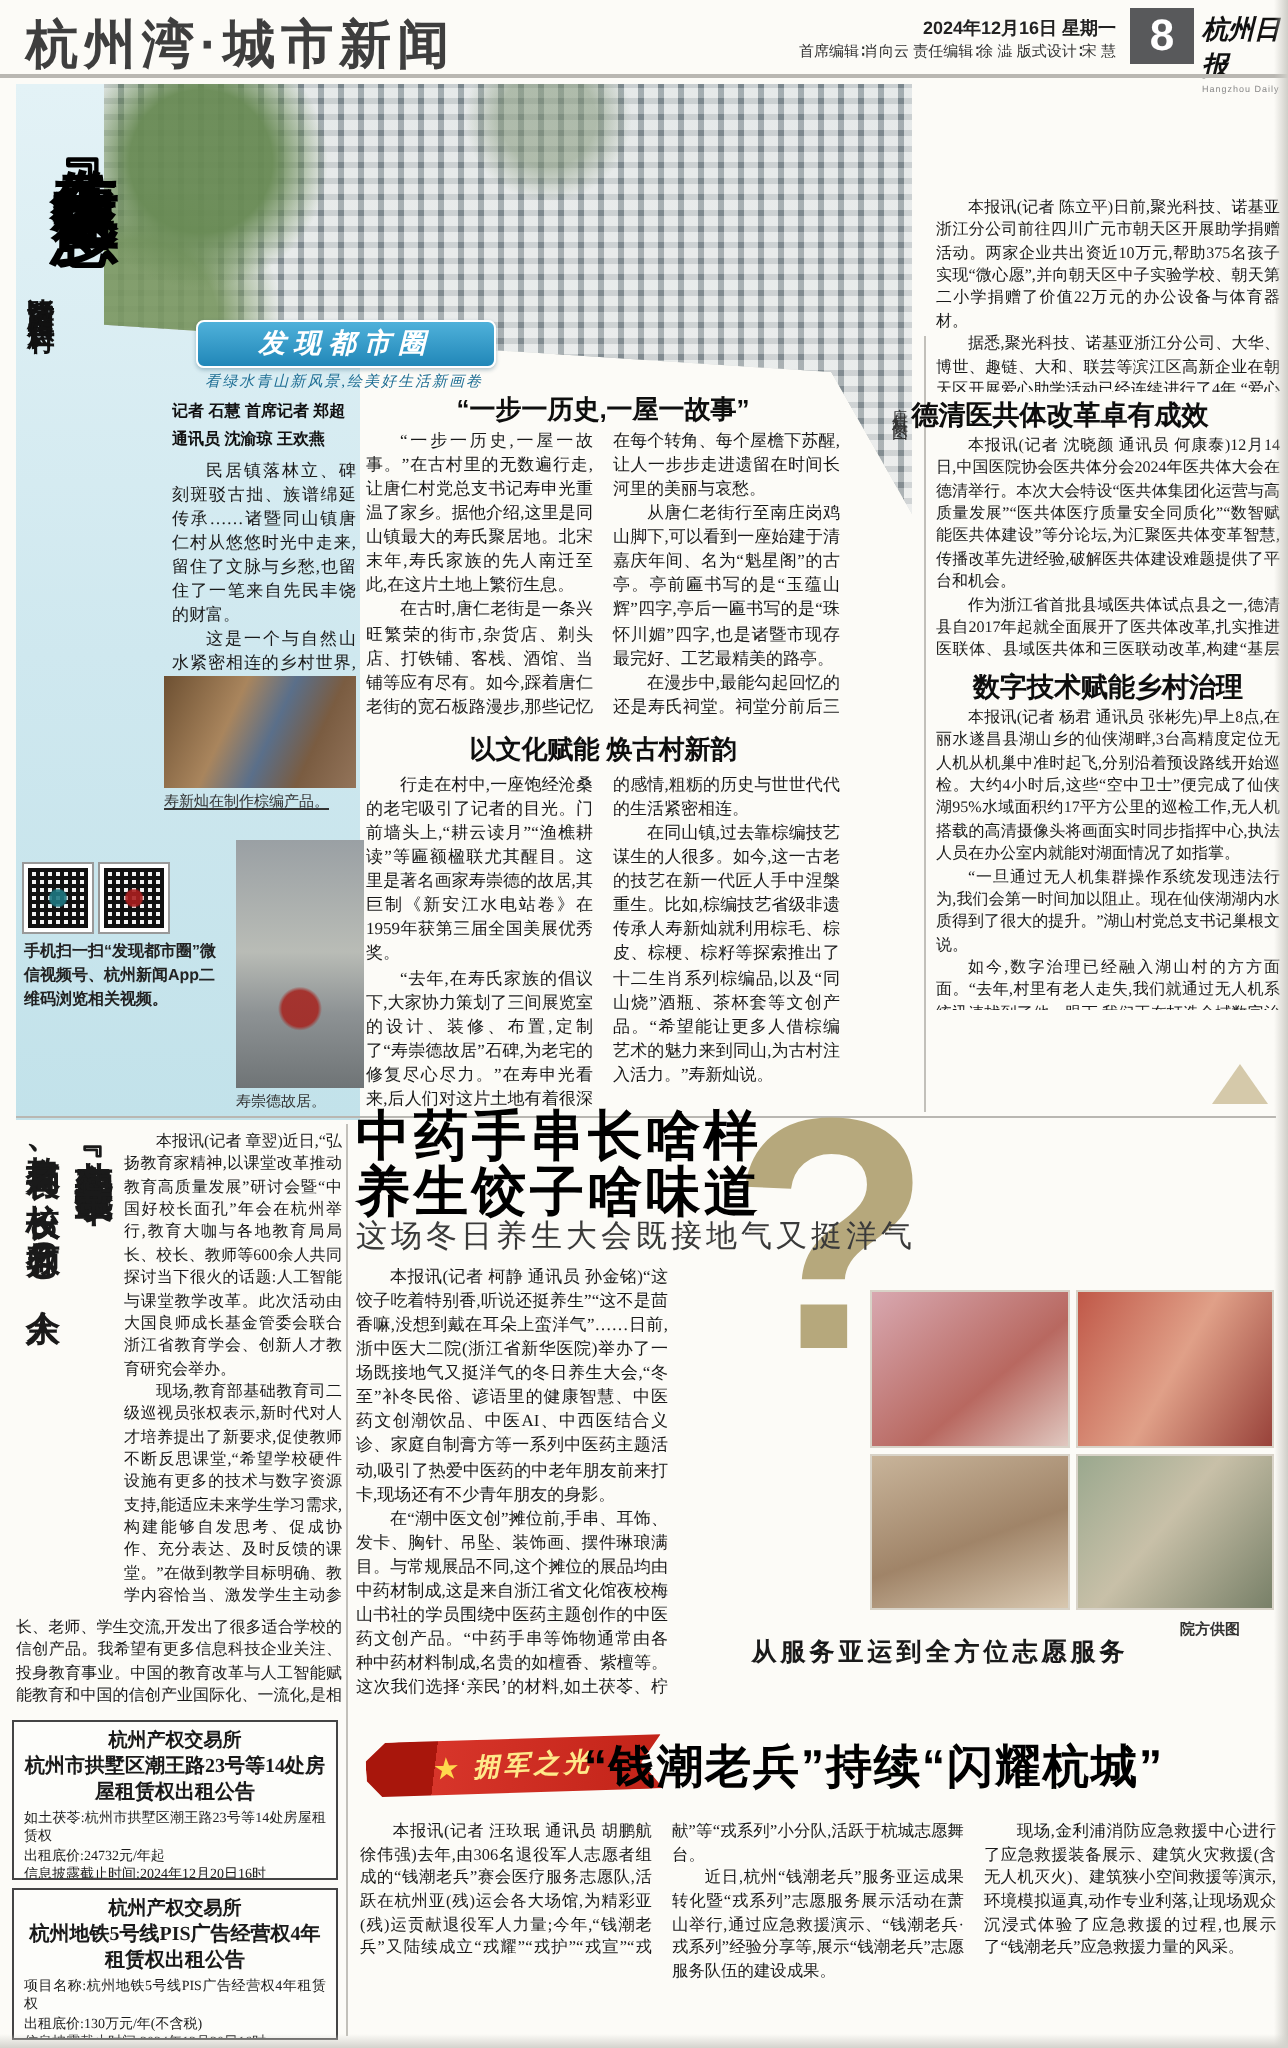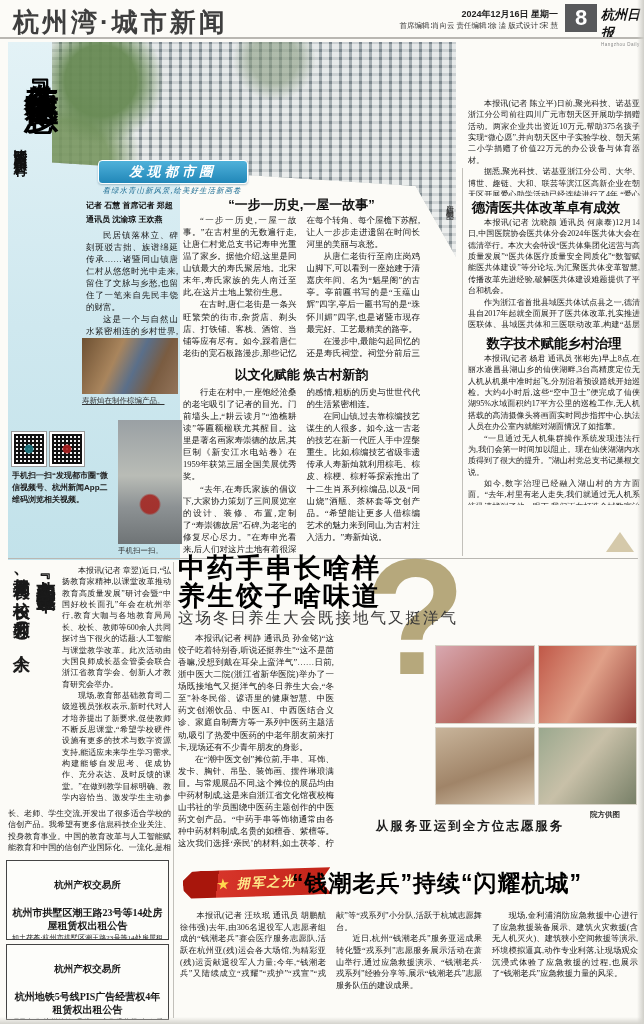--- a/index.html
+++ b/index.html
@@ -69,21 +69,21 @@
   .ph-grid div{border:1px solid #d8d3c8;}
   .pt1{background:linear-gradient(140deg,#d8a8b0,#b86860 60%,#e0c8c0);}
   .pt2{background:linear-gradient(120deg,#c05848,#e0a088 50%,#98423a);}
   .pt3{background:linear-gradient(160deg,#c8b49a,#a08468 55%,#d8c8b0);}
   .pt4{background:linear-gradient(130deg,#9aa88e,#c8c0a8 45%,#788068);}
   
   .e-head{font-size:19px;font-weight:900;font-family:"Liberation Sans",sans-serif;letter-spacing:1px;}
   .e-head2{font-size:17px;font-weight:900;font-family:"Liberation Sans",sans-serif;letter-spacing:1px;}
   
   .adbox{border:1px solid #444;background:#fdfdfa;padding:3px 5px;box-sizing:border-box;overflow:hidden;}
-  .ad-org{font-size:9.5px;font-weight:700;text-align:center;margin:15px;}
+  .ad-org{font-size:9.5px;font-weight:700;text-align:center;margin:0;}
   .ad-title{font-size:10px;font-weight:700;text-align:center;line-height:1.25;margin:1px 0 2px 0;}
   .ad-line{font-size:7px;line-height:1.35;margin:0;text-align:justify;}
   
   .v-kicker{font-size:12.5px;font-weight:700;text-align:center;letter-spacing:2px;}
   .v-head{font-size:23px;font-weight:900;font-family:"Liberation Sans",sans-serif;color:#000;letter-spacing:1px;}
   .ribbon{background:linear-gradient(100deg,#a8160c 0 24%,#d7352a 24%,#c22318 100%);
           clip-path:polygon(0 30%,7% 0,100% 10%,93% 55%,100% 100%,5% 90%,0 62%);
           transform:rotate(-3deg);color:#ffe98a;font-weight:700;font-style:italic;
           font-size:13px;text-align:center;line-height:30px;letter-spacing:2px;
           font-family:"Liberation Sans",sans-serif;}
@@ -119,21 +119,21 @@
   <div class="abs bodytxt" style="left:86px;top:200px;width:92px;height:136px;">
     <div class="byline sans">记者 石慧 首席记者 郑超</div>
     <div class="byline sans">通讯员 沈渝琼 王欢燕</div>
     <p>民居镇落林立、碑刻斑驳古拙、族谱绵延传承……诸暨同山镇唐仁村从悠悠时光中走来,留住了文脉与乡愁,也留住了一笔来自先民丰饶的财富。</p>
     <p>这是一个与自然山水紧密相连的乡村世界,是舒缓城市生活节奏的“桃花源”。初冬时节,唐仁村迎来了不少慕名而来的游客,给这个古村落带来了新的活力……</p>
   </div>
 
   <div class="abs photoA" style="left:82px;top:338px;width:96px;height:56px;"></div>
   <div class="abs caption" style="left:82px;top:396px;width:96px;text-decoration:underline;">寿新灿在制作棕编产品。</div>
   <div class="abs photoB" style="left:118px;top:420px;width:64px;height:124px;"></div>
-  <div class="abs caption" style="left:118px;top:546px;width:64px;">手机扫一扫。</div>
+  <div class="abs caption" style="left:118px;top:546px;width:64px;">寿崇德故居。</div>
 
   <div class="abs qr" style="left:12px;top:432px;"></div>
   <div class="abs qr red" style="left:50px;top:432px;"></div>
   <div class="abs bhead subhead" style="left:183px;top:196px;width:237px;">“一步一历史,一屋一故事”</div>
 
   <div class="abs qrnote sans" style="left:12px;top:470px;width:96px;">手机扫一扫“发现都市圈”微信视频号、杭州新闻App二维码浏览相关视频。</div>
   <div class="abs bodytxt cols2" style="left:183px;top:214px;width:237px;height:148px;">
     <p>“一步一历史,一屋一故事。”在古村里的无数遍行走,让唐仁村党总支书记寿申光重温了家乡。据他介绍,这里是同山镇最大的寿氏聚居地。北宋末年,寿氏家族的先人南迁至此,在这片土地上繁衍生息。</p>
     <p>在古时,唐仁老街是一条兴旺繁荣的街市,杂货店、剃头店、打铁铺、客栈、酒馆、当铺等应有尽有。如今,踩着唐仁老街的宽石板路漫步,那些记忆在每个转角、每个屋檐下苏醒,让人一步步走进遗留在时间长河里的美丽与哀愁。</p>
     <p>从唐仁老街行至南庄岗鸡山脚下,可以看到一座始建于清嘉庆年间、名为“魁星阁”的古亭。亭前匾书写的是“玉蕴山辉”四字,亭后一匾书写的是“珠怀川媚”四字,也是诸暨市现存最完好、工艺最精美的路亭。</p>
@@ -148,21 +148,21 @@
   </div>
 
   <div class="abs vtext photo-credit" style="left:443px;top:198px;height:80px;">唐仁村供图。</div>
   <div class="abs vline" style="left:462px;top:168px;height:388px;"></div>
 
   <div class="abs bodytxt brief-b" style="left:468px;top:98px;width:172px;height:98px;">
     <p>本报讯(记者 陈立平)日前,聚光科技、诺基亚浙江分公司前往四川广元市朝天区开展助学捐赠活动。两家企业共出资近10万元,帮助375名孩子实现“微心愿”,并向朝天区中子实验学校、朝天第二小学捐赠了价值22万元的办公设备与体育器材。</p>
     <p>据悉,聚光科技、诺基亚浙江分公司、大华、博世、趣链、大和、联芸等滨江区高新企业在朝天区开展爱心助学活动已经连续进行了4年,“爱心助学活动是一个持续性的公益活动,杭州滨江的爱心企业会一直坚持做下去。”聚光科技党委书记、工会主席陈炭平表示。</p>
   </div>
 
-  <div class="abs bhead brief-h2" style="left:460px;top:199px;width:172px;">德清医共体改革卓有成效</div>
+  <div class="abs bhead brief-h2" style="left:444px;top:199px;width:172px;">德清医共体改革卓有成效</div>
   <div class="abs bodytxt brief-b" style="left:468px;top:217px;width:172px;height:112px;">
     <p>本报讯(记者 沈晓颜 通讯员 何康泰)12月14日,中国医院协会医共体分会2024年医共体大会在德清举行。本次大会特设“医共体集团化运营与高质量发展”“医共体医疗质量安全同质化”“数智赋能医共体建设”等分论坛,为汇聚医共体变革智慧,传播改革先进经验,破解医共体建设难题提供了平台和机会。</p>
     <p>作为浙江省首批县域医共体试点县之一,德清县自2017年起就全面展开了医共体改革,扎实推进医联体、县域医共体和三医联动改革,构建“基层首诊、双向转诊、急慢分治、上下联动”的分级诊疗模式,并出台了浙江医共体建设第一个地方性标准和建设指南。</p>
 
   </div>
 
   <div class="abs bhead brief-h2" style="left:468px;top:335px;width:172px;">数字技术赋能乡村治理</div>
   <div class="abs bodytxt brief-b" style="left:468px;top:353px;width:172px;height:152px;">
     <p>本报讯(记者 杨君 通讯员 张彬先)早上8点,在丽水遂昌县湖山乡的仙侠湖畔,3台高精度定位无人机从机巢中准时起飞,分别沿着预设路线开始巡检。大约4小时后,这些“空中卫士”便完成了仙侠湖95%水域面积约17平方公里的巡检工作,无人机搭载的高清摄像头将画面实时同步指挥中心,执法人员在办公室内就能对湖面情况了如指掌。</p>
     <p>“一旦通过无人机集群操作系统发现违法行为,我们会第一时间加以阻止。现在仙侠湖湖内水质得到了很大的提升。”湖山村党总支书记巢根文说。</p>

